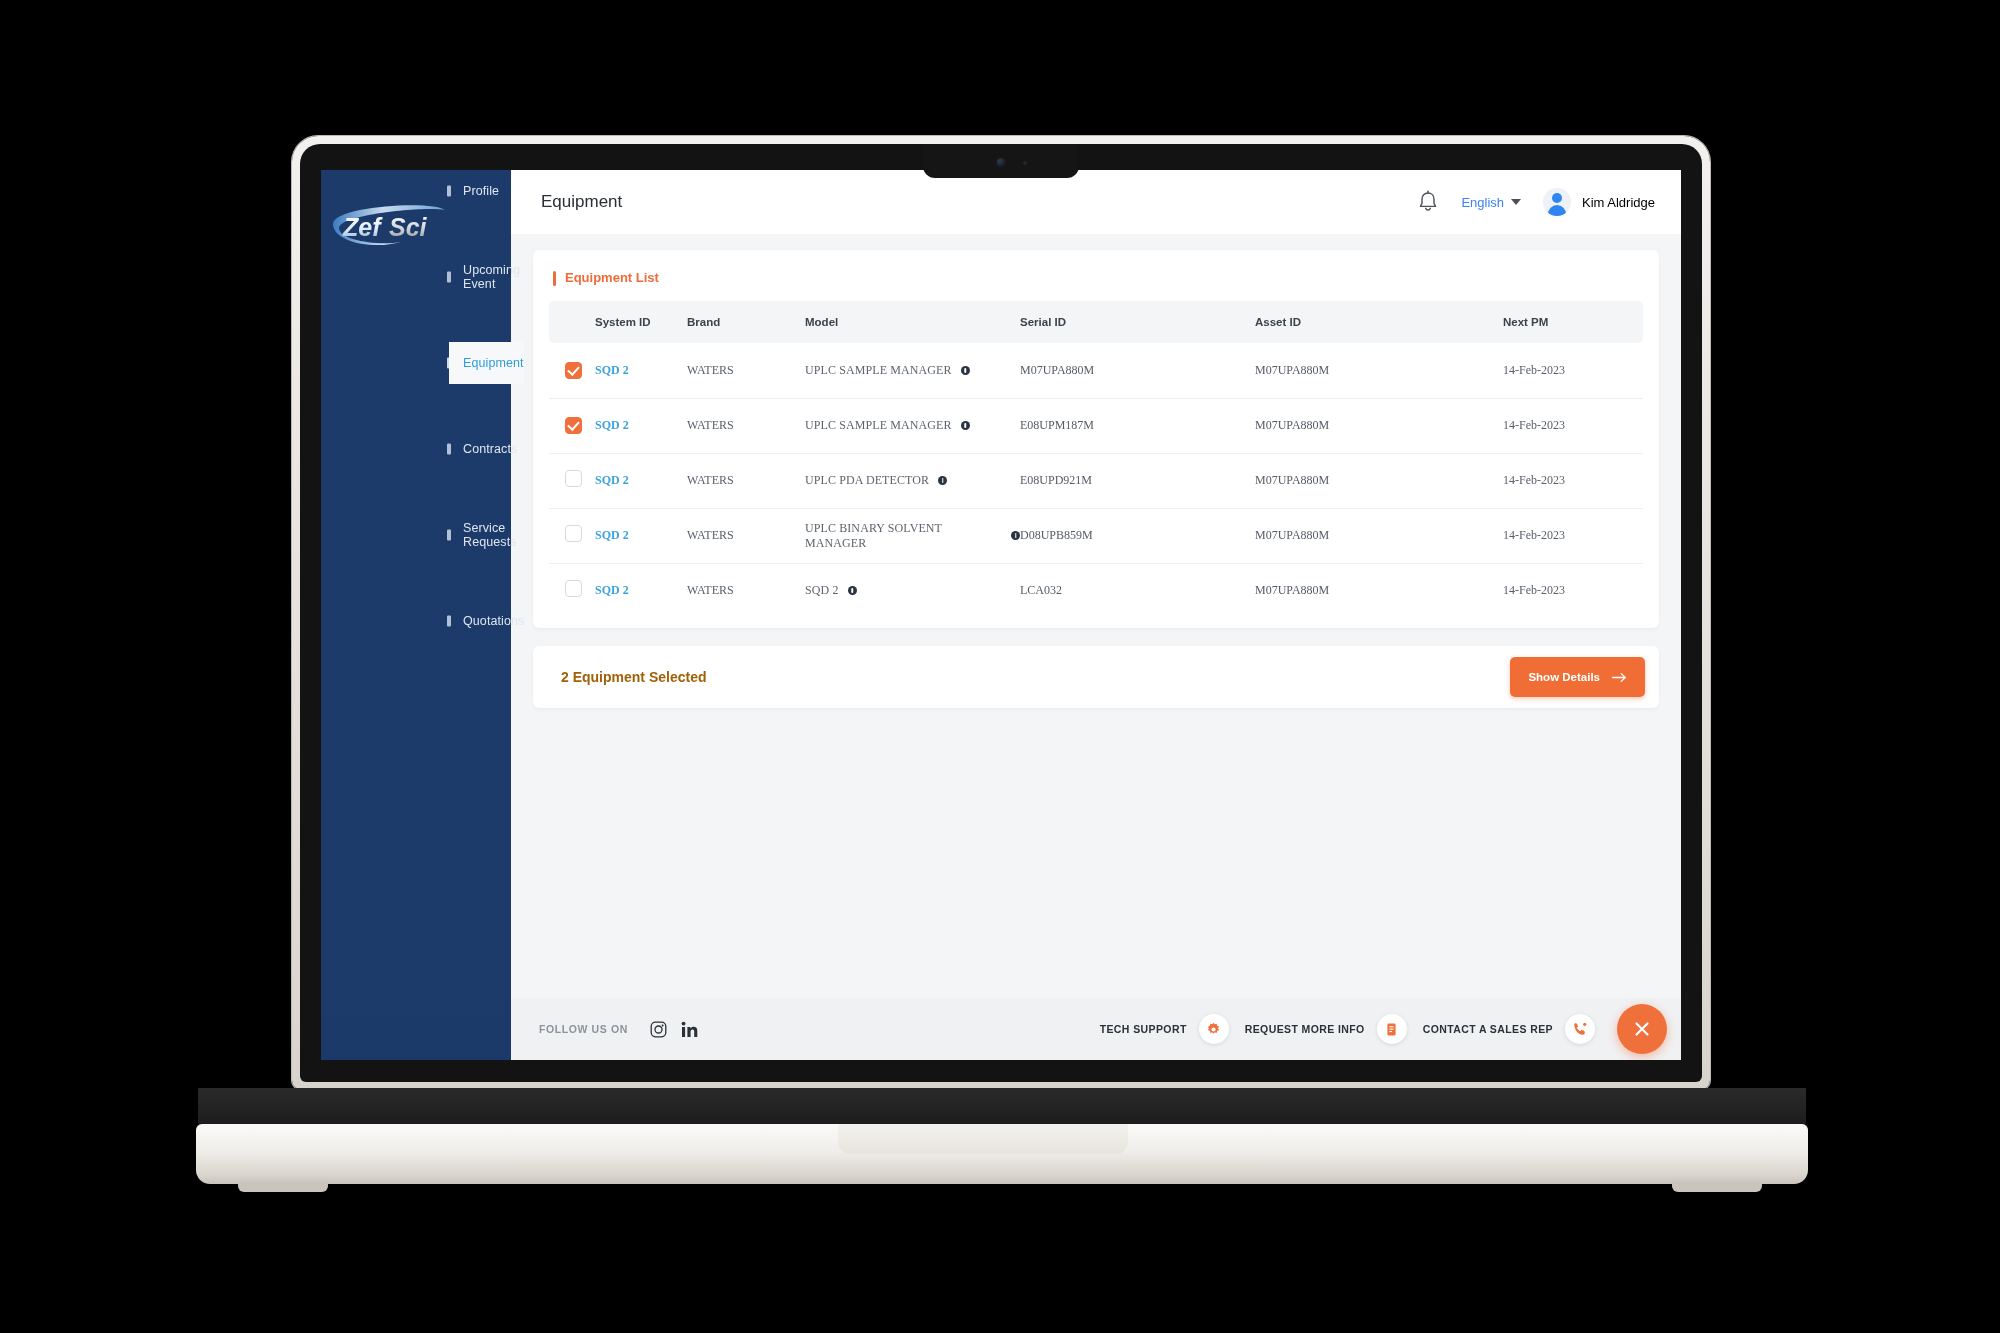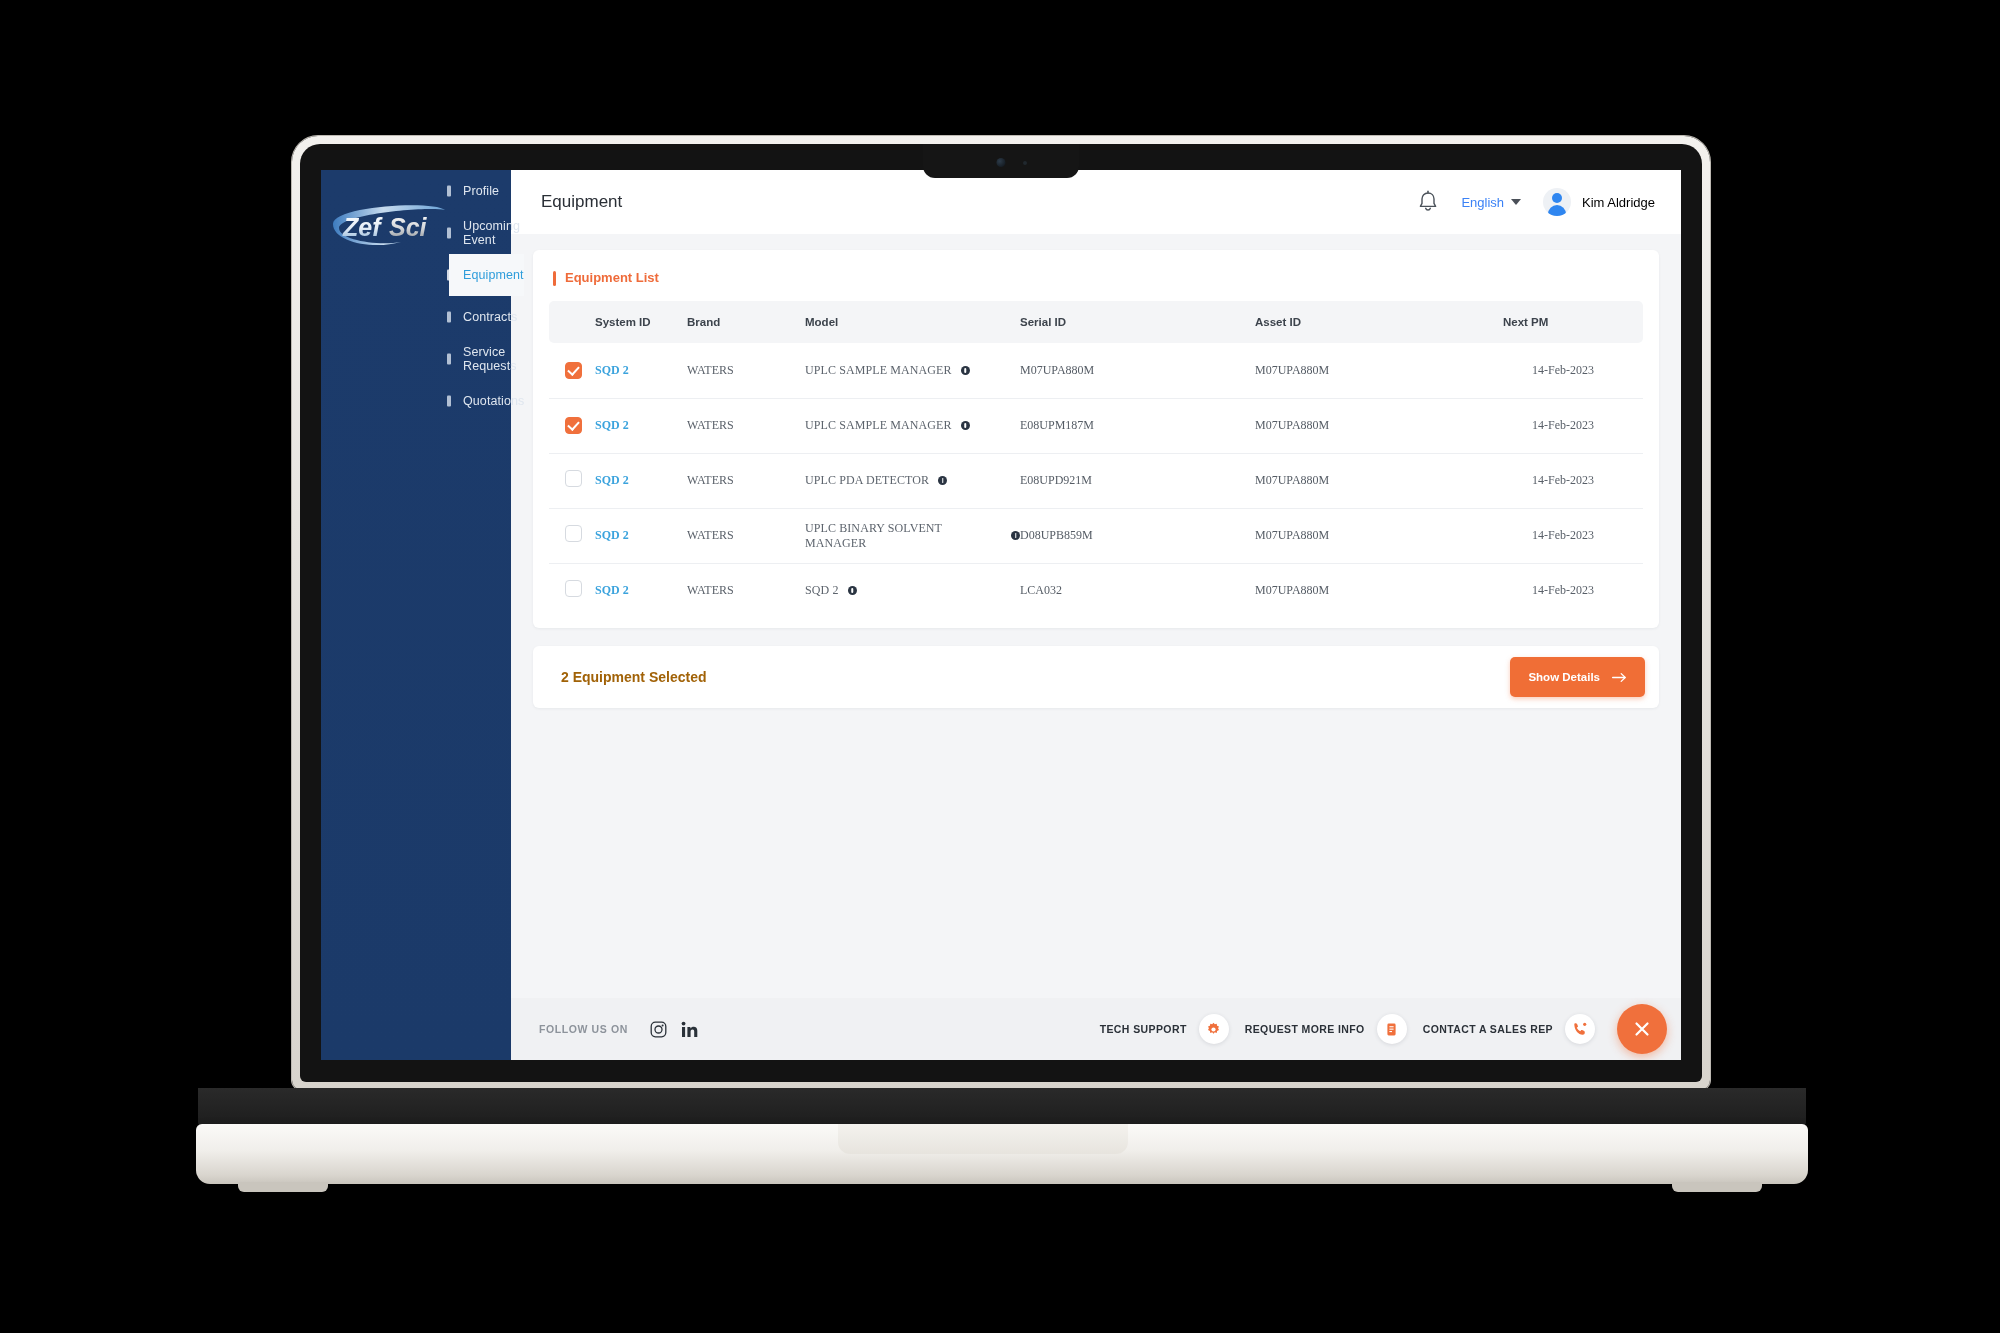--- a/index.html
+++ b/index.html
@@ -89,21 +89,21 @@
     background: linear-gradient(180deg,#1c3b6b 0%, #1b3a69 100%);
     display: flex; flex-direction: row;
     position: relative;
   }
   .logo-wrap { padding: 26px 0 34px 0; display:flex; justify-content:center; }
   .logo {
     position: relative; width: 128px; height: 56px;
   }
   .logo svg { display:block; }
 
-  .nav { display:flex; flex-direction:column; }
+  .nav { display:flex; flex-direction:column;gap:44px; }
   .nav-item {
     position: relative;
     height: 42px;
     display:flex; align-items:center;
     padding-left: 14px;
     color: #dfe6ef;
     font-size: 12.5px;
     letter-spacing: .1px;
     cursor: pointer;
   }
@@ -232,21 +232,21 @@
   .model-txt { color:#5d646d; font-size:12px; letter-spacing:.1px; }
   .info-dot {
     width: 9px; height: 9px; border-radius: 50%;
     background: #2a3442; display:inline-block; flex:0 0 9px;
     position:relative;
   }
   .info-dot::after {
     content:""; position:absolute; left:50%; top:2px; transform:translateX(-50%);
     width:1.5px; height:5px; background:#fff; border-radius:1px;
   }
-  td.pm { text-align:center; padding-right: 20px; color:#585f68; }
+  td.pm { text-align:left; padding-right: 20px; color:#585f68; }
 
   .selbar {
     margin-top: 18px;
     background:#fff; border-radius: 6px;
     box-shadow: 0 1px 3px rgba(20,30,45,.06);
     height: 62px; display:flex; align-items:center;
     padding: 0 14px 0 28px;
   }
   .sel-text { font-size: 14px; color:#a16207; font-weight:600; }
   .show-details {

